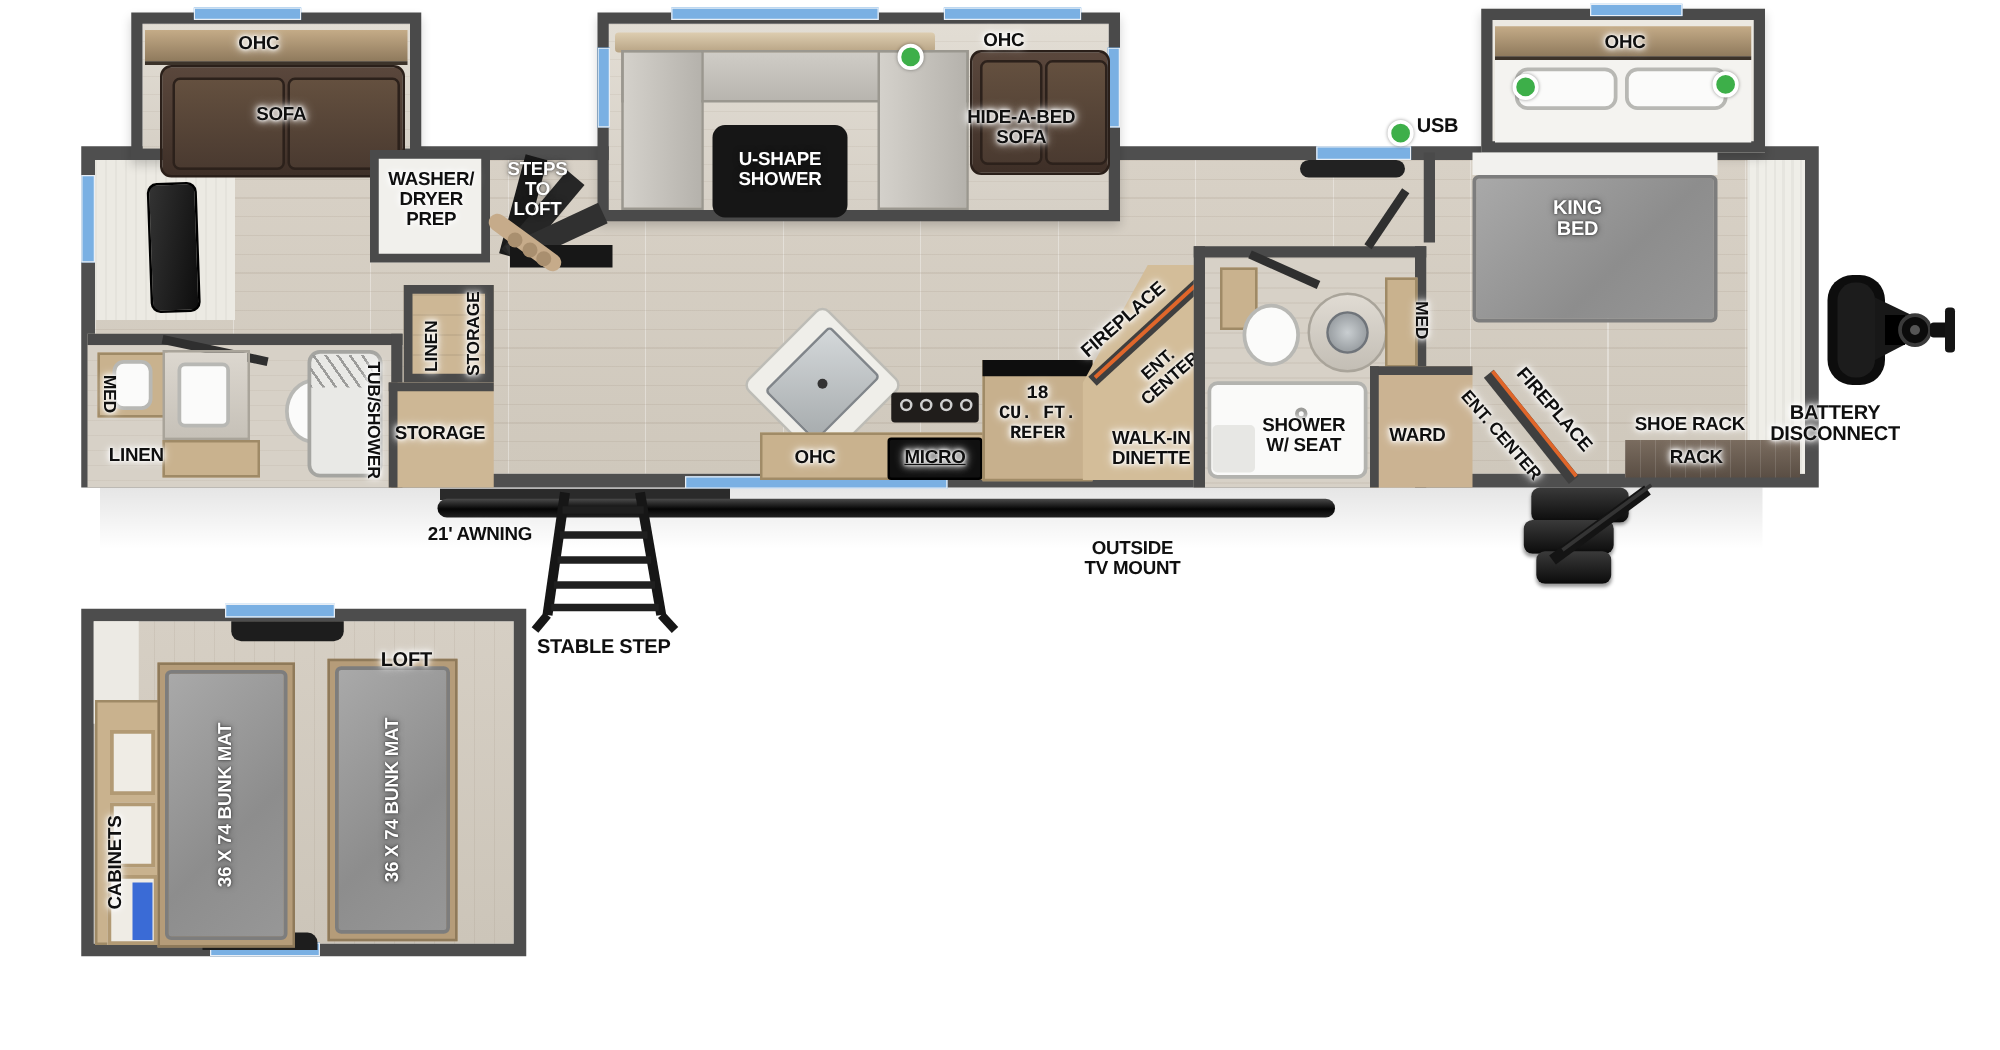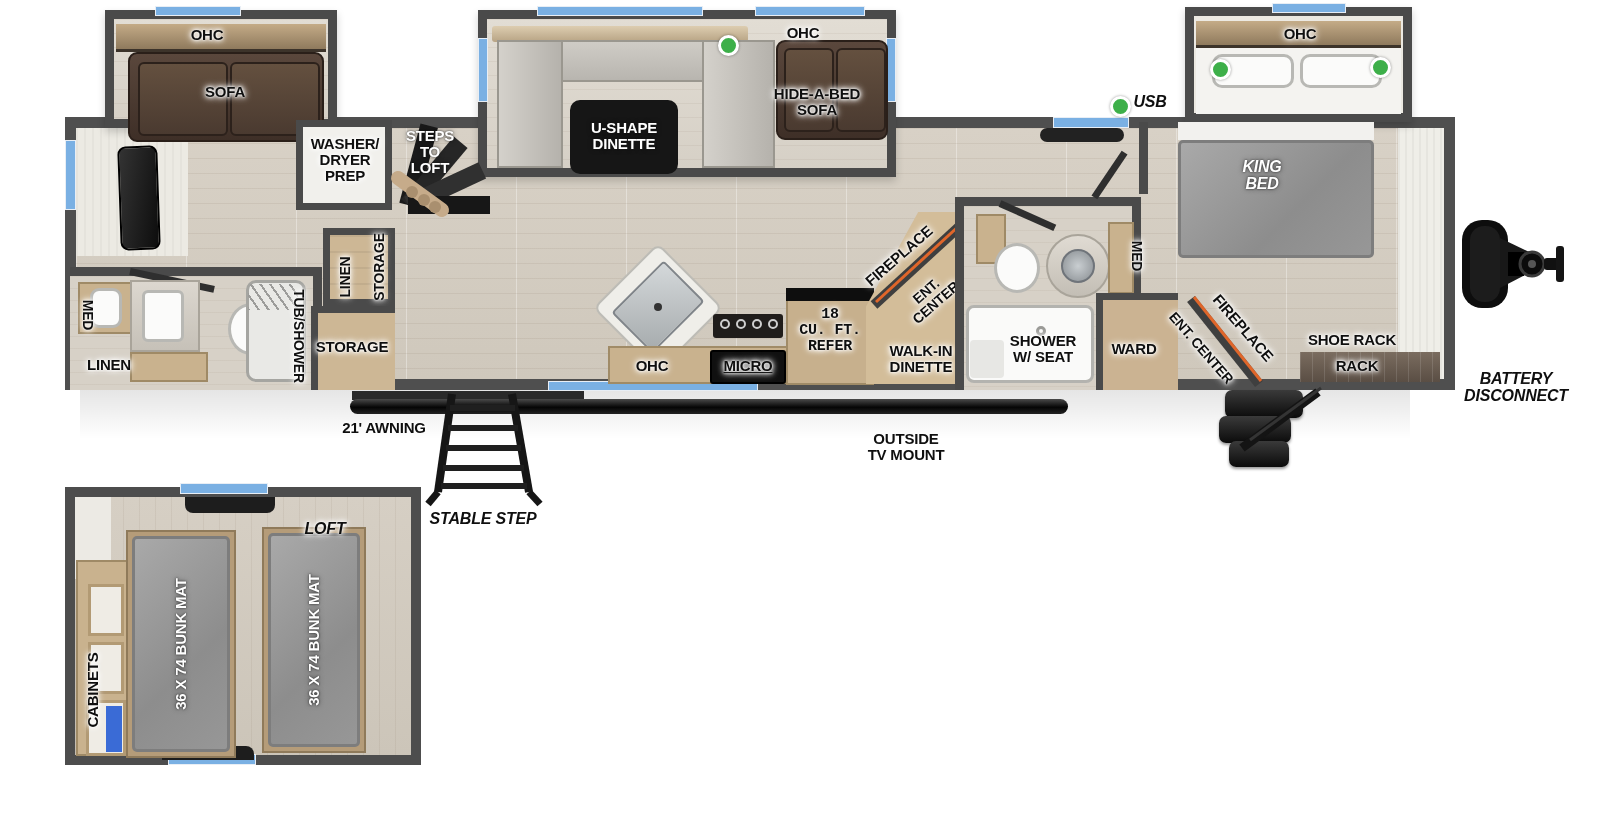--- a/index.html
+++ b/index.html
@@ -22,21 +22,21 @@
   
   .lbl{position:absolute;font-weight:bold;font-size:15px;line-height:1.06;color:#0f0f0f;
        text-align:center;white-space:pre-line;letter-spacing:-.2px;
        transform:translate(-50%,-50%);
        text-shadow:0 0 2px #fff,0 0 4px #fff,0 0 6px #fff,0 0 9px #fff;}
   .lbl.w{color:#fff;text-shadow:0 0 2px rgba(20,20,20,.8),0 0 5px rgba(20,20,20,.5);}
   .lbl.r90{transform:translate(-50%,-50%) rotate(90deg);}
   .lbl.rm90{transform:translate(-50%,-50%) rotate(-90deg);}
   .lbl.dk{transform:translate(-50%,-50%) rotate(-41deg);}
   .lbl.db{transform:translate(-50%,-50%) rotate(49deg);}
-  .lbl.s14{font-size:14px;} .lbl.s16{font-size:16px;font-style:italic;}
+  .lbl.s14{font-size:14px;} .lbl.s16{font-size:16px;}
   
   .sofa{background:linear-gradient(#5a473c,#3e2f27);border:2px solid #2a1f19;border-radius:9px;}
   .cushion{position:absolute;border:2px solid #2c211b;border-radius:6px;background:linear-gradient(#64503f,#4a3a30);}
   .mat{background:linear-gradient(135deg,#a9a9a9,#8d8d8d 60%,#979797);border:3px solid #7d7d7d;border-radius:5px;}
   .dot{position:absolute;width:15px;height:15px;border-radius:50%;background:#3daf49;border:3px solid #fff;
        box-shadow:0 0 3px rgba(0,0,0,.4);}
   .white-fix{background:#fbfbfa;border:3px solid #b8b8b4;}
   .step{position:absolute;background:linear-gradient(#3a3a3a,#0b0b0b);border-radius:7px;box-shadow:0 2px 3px rgba(0,0,0,.4);}
 </style>
 </head>
@@ -74,21 +74,21 @@
   <div class="abs window" style="left:755px;top:6px;width:110px;height:10px;"></div>
   <div class="abs window" style="left:478px;top:38px;width:10px;height:64px;"></div>
   <div class="abs window" style="left:886px;top:38px;width:10px;height:64px;"></div>
   <div class="abs" style="left:492px;top:26px;width:256px;height:16px;background:linear-gradient(#ddcdb0,#b7a384);border-radius:3px;"></div>
 
   <div class="abs" style="left:497px;top:40px;width:278px;height:42px;background:linear-gradient(#cfccc6,#b8b5af);border:2px solid #9a978f;"></div>
   <div class="abs" style="left:497px;top:40px;width:66px;height:128px;background:linear-gradient(90deg,#d4d1cb,#b5b2ac);border:2px solid #9a978f;"></div>
   <div class="abs" style="left:702px;top:40px;width:73px;height:128px;background:linear-gradient(90deg,#d4d1cb,#b5b2ac);border:2px solid #9a978f;"></div>
   <div class="abs" style="left:570px;top:100px;width:108px;height:74px;background:#161616;border-radius:10px;"></div>
   <span class="lbl w" style="left:624px;top:136px;">U-SHAPE
-DINETTE</span>
+SHOWER</span>
 
   <div class="abs sofa" style="left:776px;top:40px;width:112px;height:100px;">
     <div class="cushion" style="left:6px;top:6px;width:46px;height:80px;"></div>
     <div class="cushion" style="left:58px;top:6px;width:46px;height:80px;"></div>
   </div>
   <span class="lbl" style="left:803px;top:33px;">OHC</span>
   <span class="lbl" style="left:817px;top:102px;">HIDE-A-BED
 SOFA</span>
   <div class="dot" style="left:718px;top:35px;"></div>
 
@@ -221,21 +221,21 @@
   <svg class="abs" style="left:1440px;top:200px;" width="160" height="130" viewBox="0 0 160 130">
     <rect x="22" y="20" width="46" height="88" rx="20" fill="#0d0d0d"></rect>
     <rect x="30" y="26" width="30" height="76" rx="14" fill="#1c1c1c"></rect>
     <polygon points="60,38 110,62 60,88" fill="#181818"></polygon>
     <rect x="68" y="52" width="16" height="24" fill="#000"></rect>
     <circle cx="92" cy="64" r="12" fill="#0b0b0b" stroke="#3a3a3a" stroke-width="3"></circle>
     <circle cx="92" cy="64" r="4" fill="#555"></circle>
     <rect x="104" y="58" width="16" height="12" rx="3" fill="#111"></rect>
     <rect x="116" y="46" width="8" height="36" rx="3" fill="#151515"></rect>
   </svg>
-  <span class="lbl s16" style="left:1516px;top:340px;margin-top:48px;">BATTERY
+  <span class="lbl s16" style="left:1468px;top:340px;">BATTERY
 DISCONNECT</span>
 
   <div class="abs" style="left:352px;top:391px;width:232px;height:9px;background:#2a2a2a;"></div>
   <div class="abs" style="left:350px;top:399px;width:718px;height:15px;border-radius:8px;
               background:linear-gradient(#4a4a4a,#050505 55%,#222);"></div>
   <span class="lbl" style="left:384px;top:428px;">21' AWNING</span>
 
   <svg class="abs" style="left:420px;top:388px;" width="130" height="120" viewBox="0 0 130 120">
     <line x1="32" y1="6" x2="18" y2="104" stroke="#161616" stroke-width="8"></line>
     <line x1="92" y1="6" x2="109" y2="104" stroke="#161616" stroke-width="8"></line>

